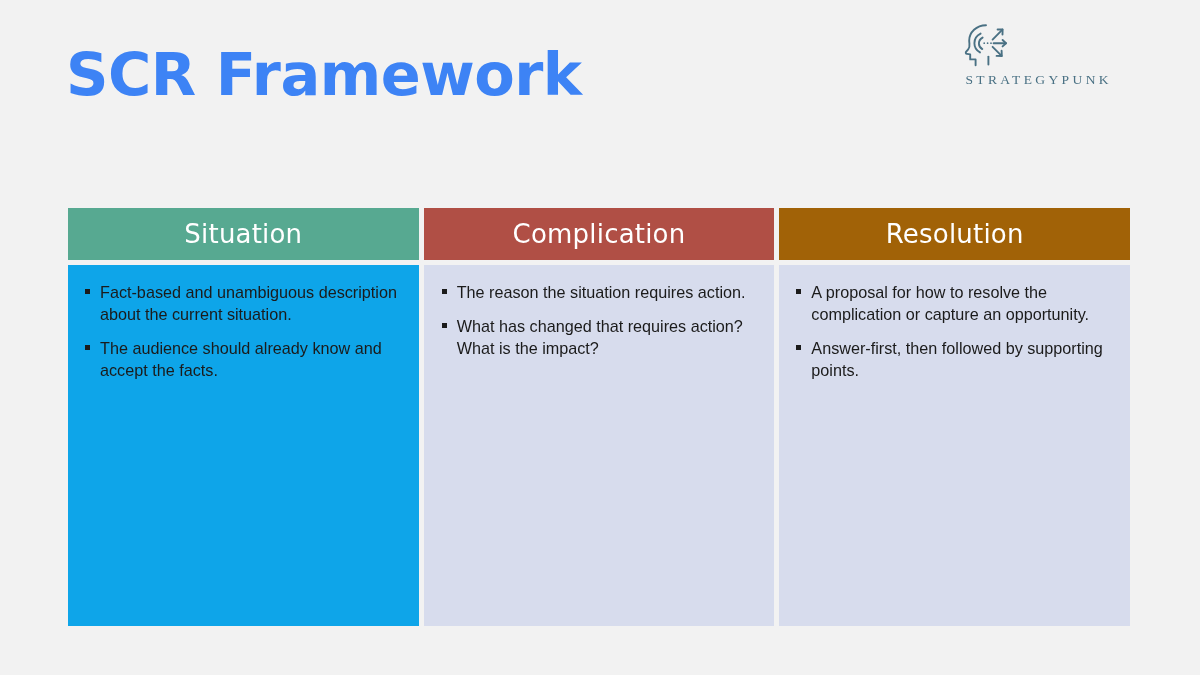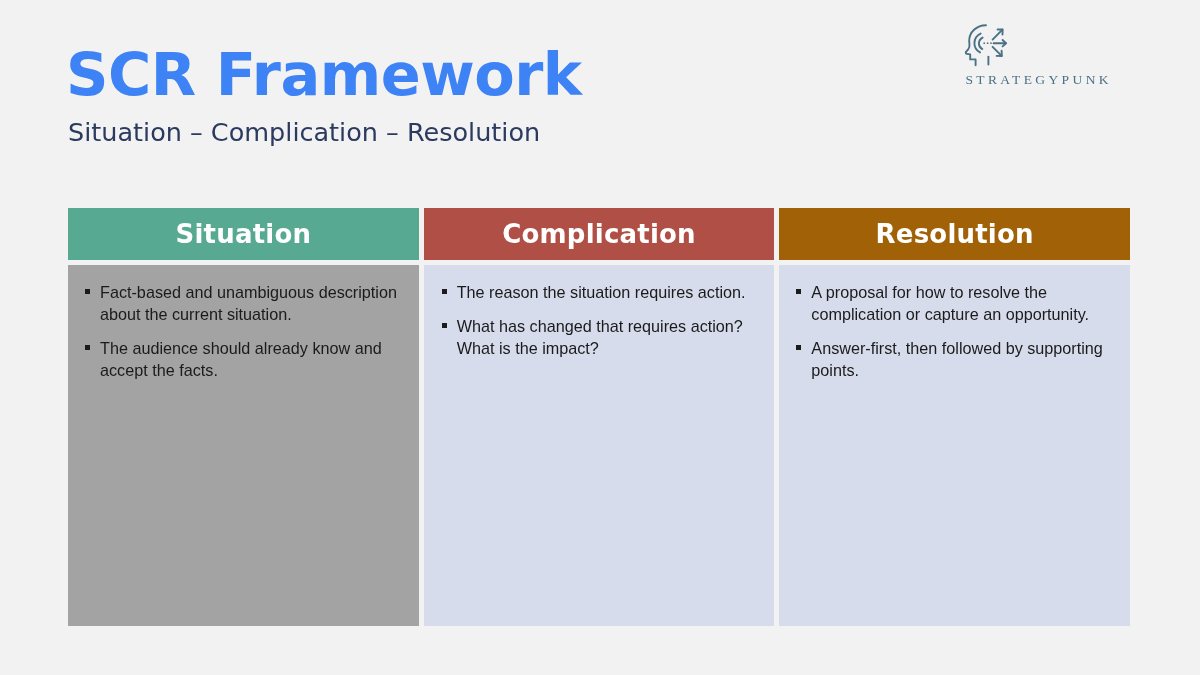--- a/index.html
+++ b/index.html
@@ -87,21 +87,21 @@
     min-width: 0;
   }
   .col-header {
     height: 52px;
     display: flex;
     align-items: center;
     justify-content: center;
     color: #ffffff;
     font-family: "DejaVu Sans", sans-serif;
     font-size: 26px;
-    font-weight: bold;
+    font-weight: normal;
     letter-spacing: 0.2px;
   }
   .col-body {
     flex: 1 1 auto;
     background: #d7dced;
     margin-top: 5px;
     padding: 16px 14px 10px 10px;
     box-sizing: border-box;
   }
   .bullets {
@@ -156,28 +156,27 @@
         <path d="M39.6 28.8 L39.8 34.0 L34.6 33.9"></path>
 
         <path d="M26.4 34.6 L26.4 42.6"></path>
       </g>
     </svg>
     <div class="brand-name" style="color: rgb(74, 113, 132);">STRATEGYPUNK</div>
   </div>
 
   <div class="title-block">
     <h1 class="slide-title" style="color: rgb(61, 131, 245);">SCR Framework</h1>
-    <div class="slide-subtitle" style="color: rgb(43, 58, 94);">Situation – Complication – Resolution</div>
   </div>
 
   <div class="matrix">
 
     <div class="col">
       <div class="col-header" style="background: rgb(87, 169, 145);">Situation</div>
-      <div class="col-body" style="background: #a3a3a3;">
+      <div class="col-body" style="background: #0ea5e9;">
         <ul class="bullets">
           <li>Fact-based and unambiguous description about the current situation.</li>
           <li>The audience should already know and accept the facts.</li>
         </ul>
       </div>
     </div>
 
     <div class="col">
       <div class="col-header" style="background: rgb(176, 79, 69);">Complication</div>
       <div class="col-body" style="background: rgb(215, 220, 237); padding-left: 11px;">

